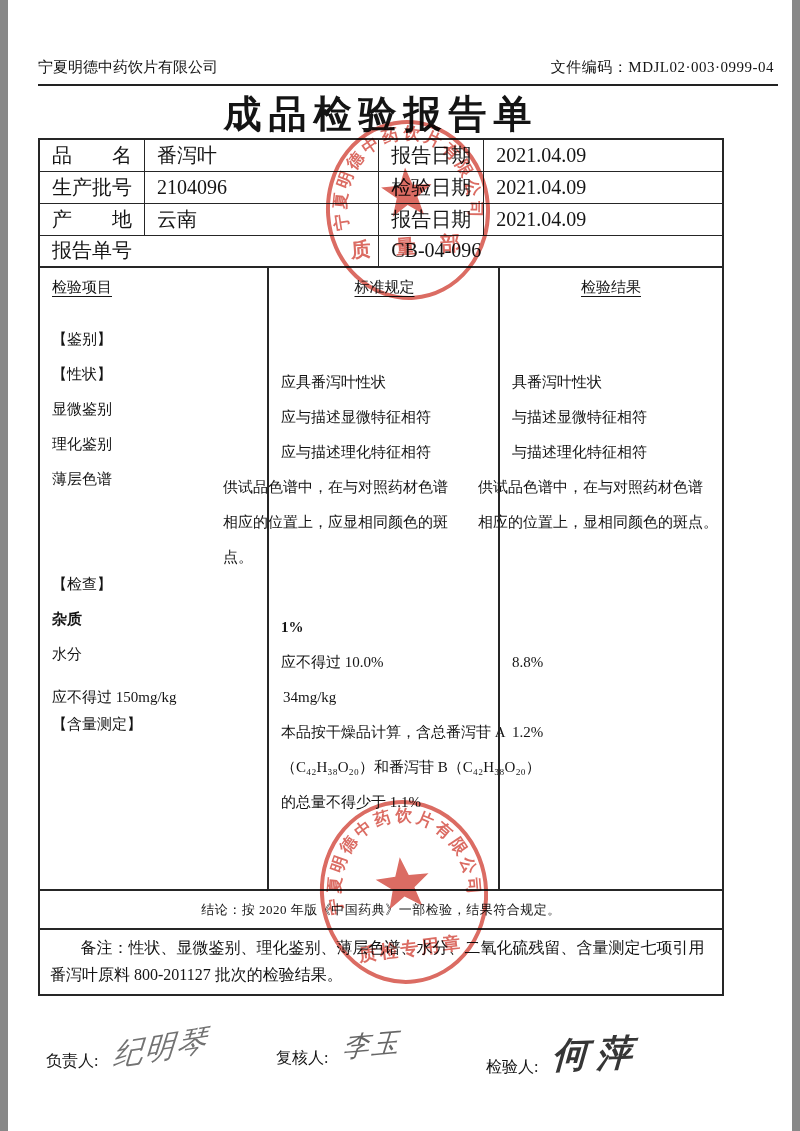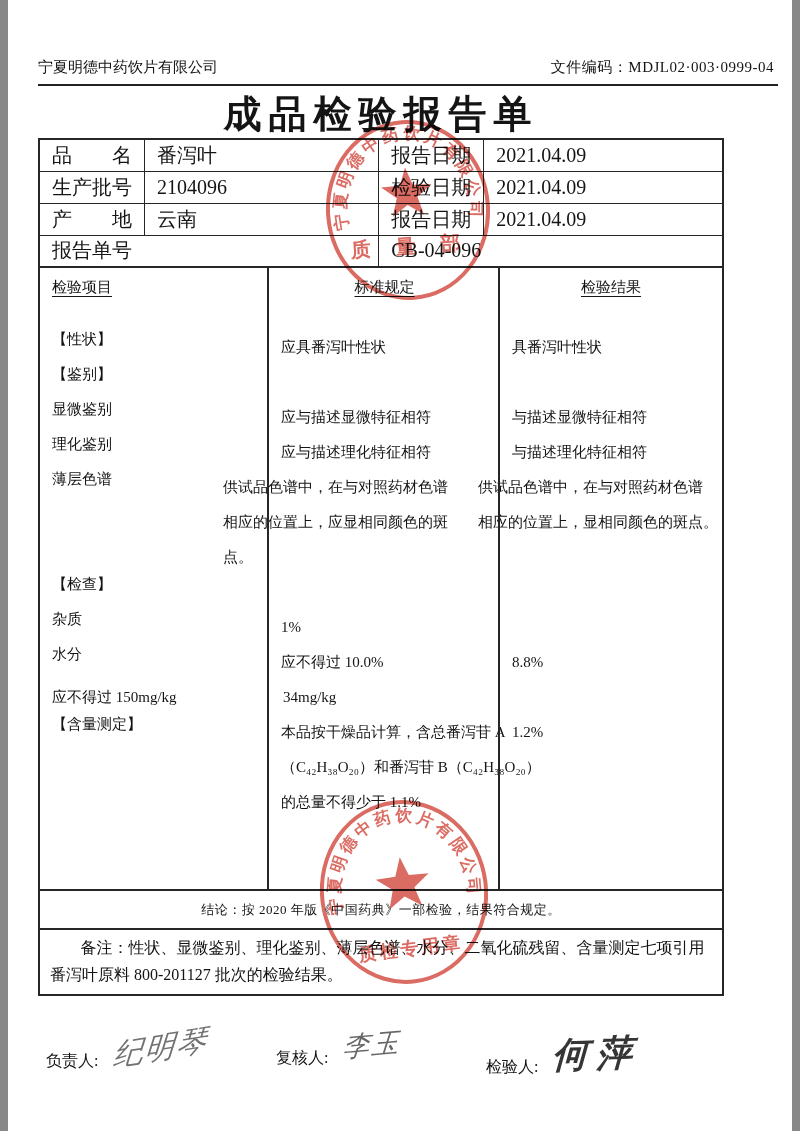--- a/index.html
+++ b/index.html
@@ -143,36 +143,36 @@
       <div class="vline v1"></div>
       <div class="vline v2"></div>
       <div class="mhead">
         <span class="mh1">检验项目</span>
         <span class="mh2">标准规定</span>
         <span class="mh3">检验结果</span>
       </div>
       <div>
 
           <div class="mrow" style="min-height: 35px;">
-            <div class="mi line">【性状】</div>
-            <div class="ms">
-              <div class="line">应具番泻叶性状</div>
-            </div>
-            <div class="mr">
-              <div class="line">具番泻叶性状</div>
-            </div>
-          </div>
-
-          <div class="mrow" style="min-height: 35px;">
             <div class="mi line">【鉴别】</div>
             <div class="ms"></div>
             <div class="mr"></div>
           </div>
 
           <div class="mrow" style="min-height: 35px;">
+            <div class="mi line">【性状】</div>
+            <div class="ms">
+              <div class="line">应具番泻叶性状</div>
+            </div>
+            <div class="mr">
+              <div class="line">具番泻叶性状</div>
+            </div>
+          </div>
+
+          <div class="mrow" style="min-height: 35px;">
             <div class="mi line">显微鉴别</div>
             <div class="ms">
               <div class="line">应与描述显微特征相符</div>
             </div>
             <div class="mr">
               <div class="line">与描述显微特征相符</div>
             </div>
           </div>
 
           <div class="mrow" style="min-height: 35px;">
@@ -197,21 +197,21 @@
               <div class="line">相应的位置上，显相同颜色的斑点。</div>
             </div>
           </div>
 
           <div class="mrow" style="min-height: 35px;">
             <div class="mi line">【检查】</div>
             <div class="ms"></div>
             <div class="mr"></div>
           </div>
 
-          <div class="mrow" style="min-height: 35px;">
+          <div class="mrow" style="min-height: 35px; font-weight: bold;">
             <div class="mi line">杂质</div>
             <div class="mr">
               <div class="line">1%</div>
             </div>
           </div>
 
           <div class="mrow" style="min-height: 35px;">
             <div class="mi line">水分</div>
             <div class="ms">
               <div class="line">应不得过 10.0%</div>

